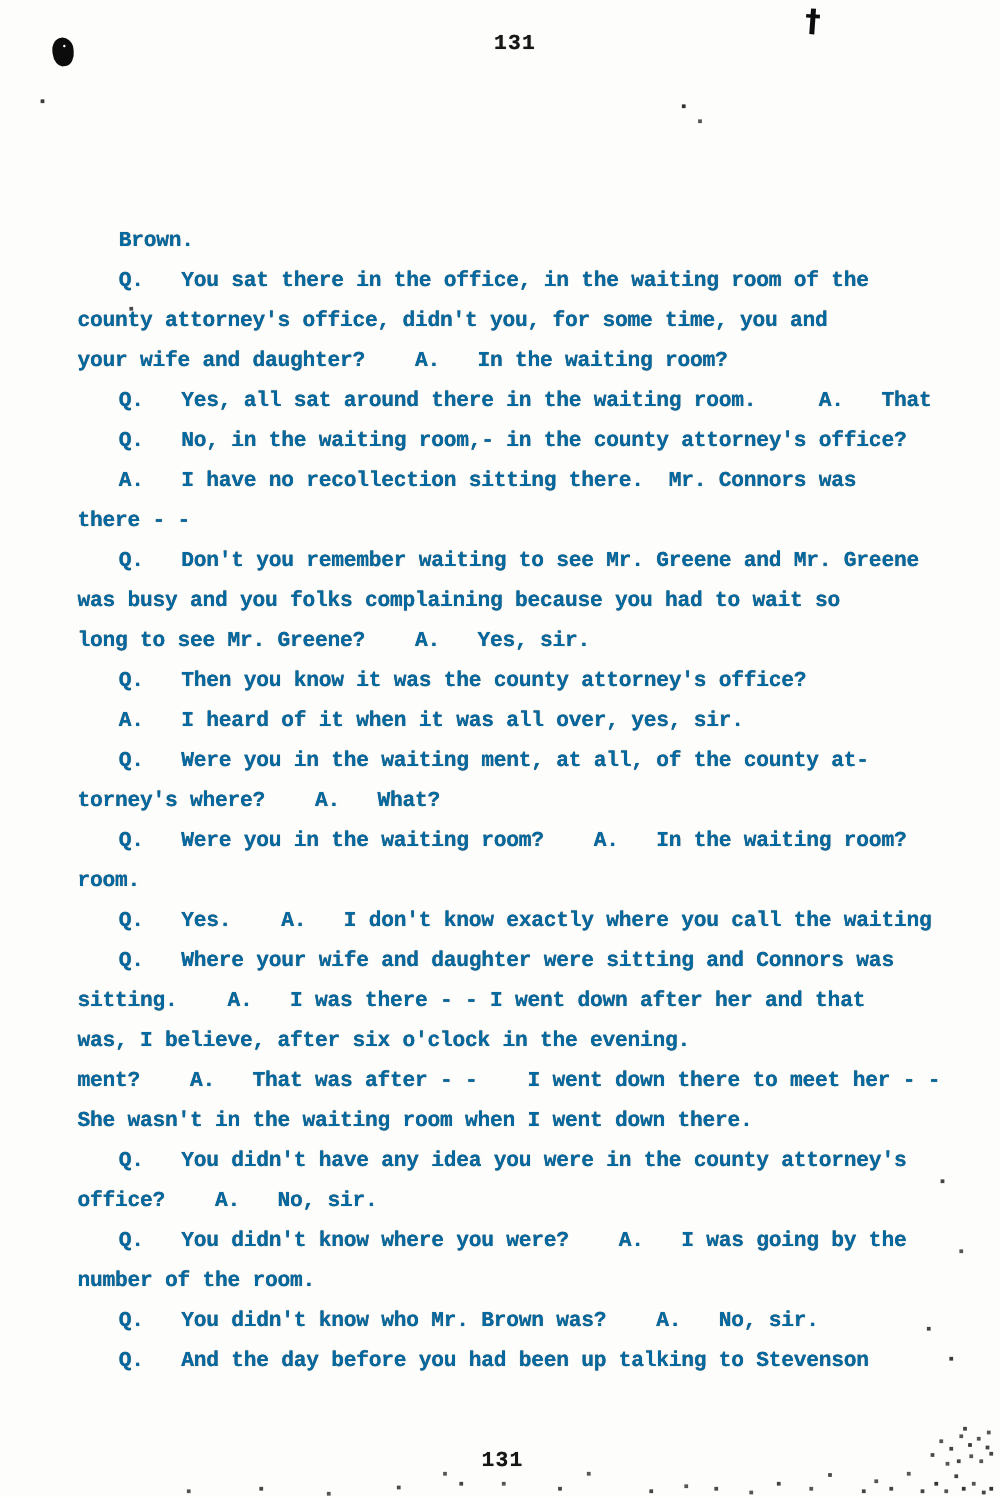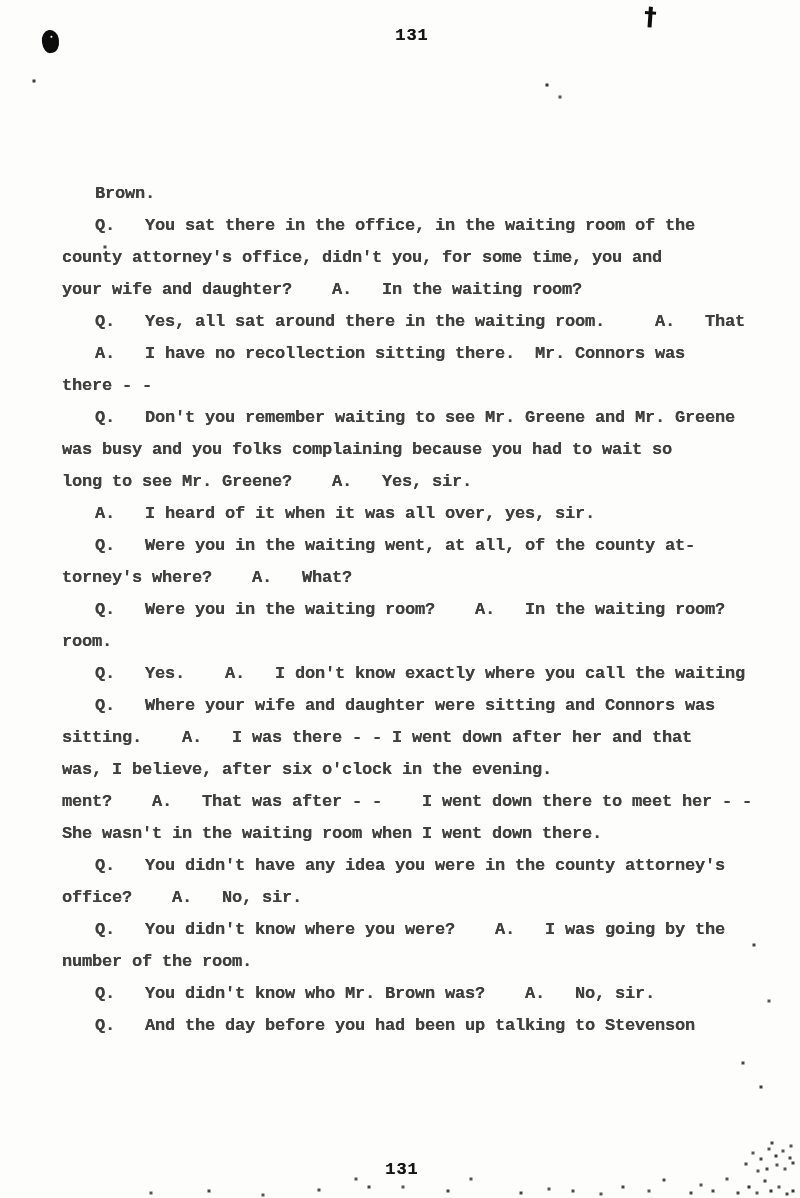--- a/index.html
+++ b/index.html
@@ -47,21 +47,21 @@
     position: absolute;
     left: 62px;
     top: 178px;
     width: 726px;
   }
   .line {
     white-space: pre;
     font-size: 17px;
     line-height: 32px;
     font-weight: bold;
-    color: #404040;
+    color: #0369a1;
     letter-spacing: -0.2px;
     text-shadow: 0 0 0.6px rgba(25,25,25,0.8);
   }
   .line.indent {
     padding-left: 33px;
   }
   .ink-blob {
     position: absolute;
     left: 42px;
     top: 30px;
@@ -161,27 +161,29 @@
   <div class="page-number-header">131</div>
 
   <span class="dagger-mark">†</span>
 
   <div class="text-block">
     <div class="line indent">Brown.</div>
     <div class="line indent">Q.   You sat there in the office, in the waiting room of the</div>
     <div class="line">county attorney's office, didn't you, for some time, you and</div>
     <div class="line">your wife and daughter?    A.   In the waiting room?</div>
     <div class="line indent">Q.   Yes, all sat around there in the waiting room.     A.   That</div>
+    <div class="line indent">Q.   No, in the waiting room,- in the county attorney's office?</div>
     <div class="line indent">A.   I have no recollection sitting there.  Mr. Connors was</div>
     <div class="line">there - -</div>
     <div class="line indent">Q.   Don't you remember waiting to see Mr. Greene and Mr. Greene</div>
     <div class="line">was busy and you folks complaining because you had to wait so</div>
     <div class="line">long to see Mr. Greene?    A.   Yes, sir.</div>
+    <div class="line indent">Q.   Then you know it was the county attorney's office?</div>
     <div class="line indent">A.   I heard of it when it was all over, yes, sir.</div>
-    <div class="line indent">Q.   Were you in the waiting went, at all, of the county at-</div>
+    <div class="line indent">Q.   Were you in the waiting ment, at all, of the county at-</div>
     <div class="line">torney's where?    A.   What?</div>
     <div class="line indent">Q.   Were you in the waiting room?    A.   In the waiting room?</div>
     <div class="line">room.</div>
     <div class="line indent">Q.   Yes.    A.   I don't know exactly where you call the waiting</div>
     <div class="line indent">Q.   Where your wife and daughter were sitting and Connors was</div>
     <div class="line">sitting.    A.   I was there - - I went down after her and that</div>
     <div class="line">was, I believe, after six o'clock in the evening.</div>
     <div class="line">ment?    A.   That was after - -    I went down there to meet her - -</div>
     <div class="line">She wasn't in the waiting room when I went down there.</div>
     <div class="line indent">Q.   You didn't have any idea you were in the county attorney's</div>

